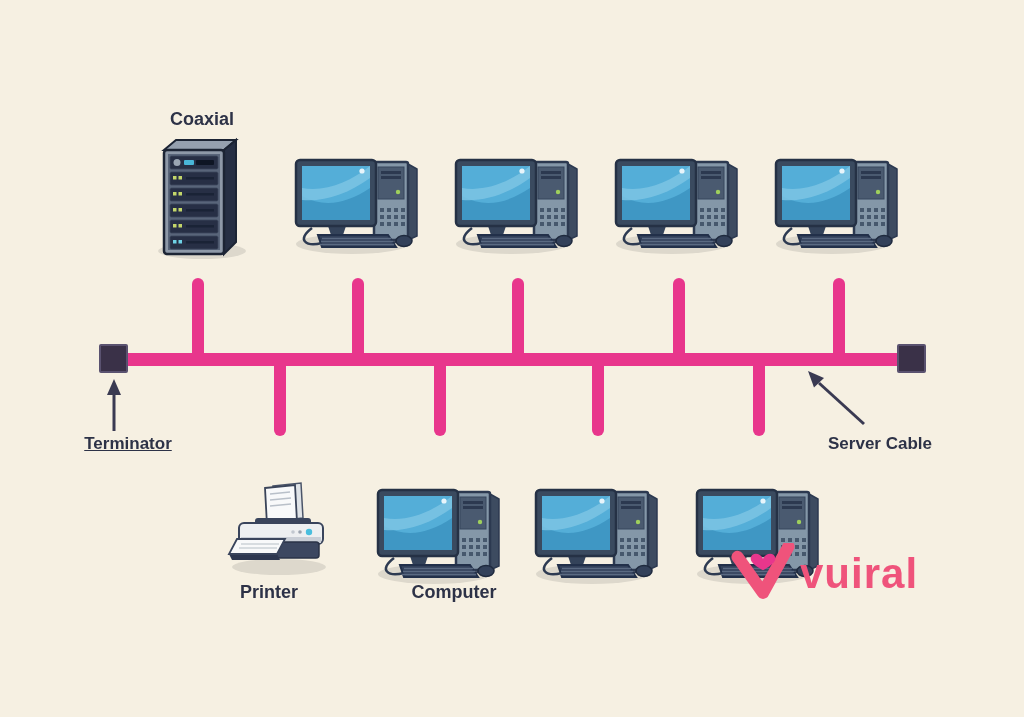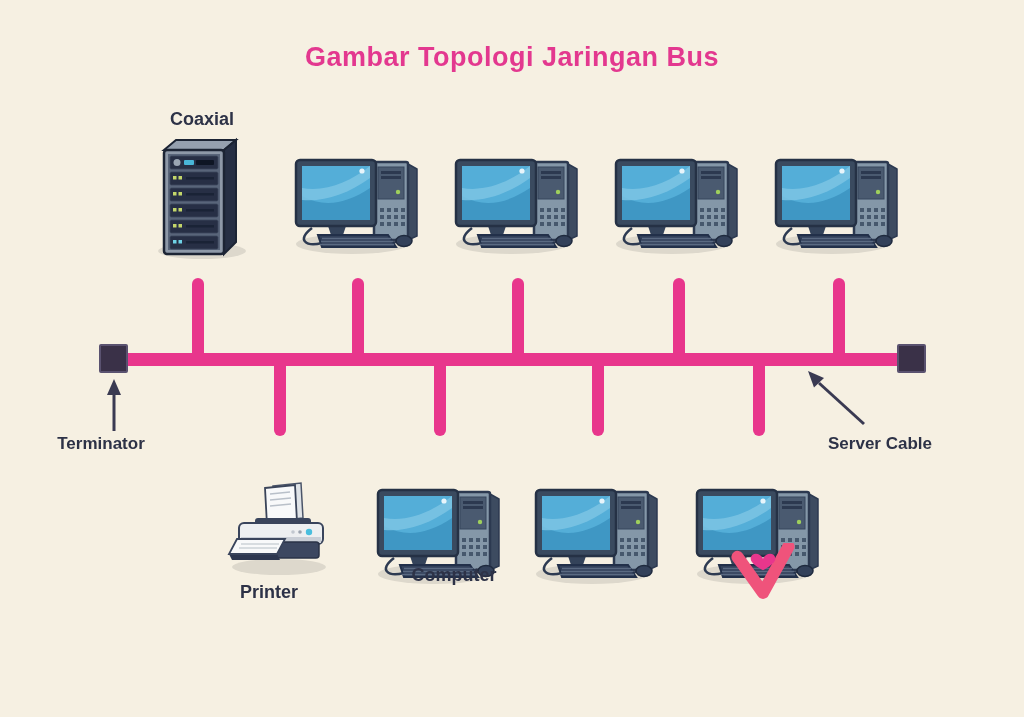--- a/index.html
+++ b/index.html
@@ -109,21 +109,20 @@
 
     <symbol id="sym-vlogo" viewBox="0 0 70 62">
       <path d="M8,14 L35,52 L62,3" fill="none" stroke="#ef537b" stroke-width="13" stroke-linejoin="round" stroke-linecap="round"></path>
       <path d="M35,16 C32,9 23,9 22,15 C21,20 30,25 35,28 C40,25 49,20 48,15 C47,9 38,9 35,16 Z" fill="#e8368c"></path>
     </symbol>
   </defs>
 </svg>
 
 <div id="canvas">
 
-  <div class="abs title">Gambar Topologi Jaringan Bus</div>
 
   <div class="abs dev-label" style="left:150px;top:109px;width:104px;">Coaxial</div>
   <svg class="abs" style="left:152px;top:132px;" width="100" height="128">
       <use href="#sym-server"></use>
     </svg>
 
   <svg class="abs" style="left:290px;top:150px;" width="136" height="106">
       <use href="#sym-computer"></use>
     </svg>
   <svg class="abs" style="left:450px;top:150px;" width="136" height="106">
@@ -149,21 +148,21 @@
   <div class="abs bus tap-down" style="left:592px;"></div>
   <div class="abs bus tap-down" style="left:753px;"></div>
 
   <div class="abs terminator" style="left:99px;"></div>
   <div class="abs terminator" style="left:897px;"></div>
 
   <svg class="abs" style="left:104px;top:377px;" width="20" height="56">
     <line x1="10" y1="54" x2="10" y2="14" stroke="#3a3a52" stroke-width="3"></line>
     <polygon points="10,2 3,18 17,18" fill="#3a3a52"></polygon>
   </svg>
-  <div class="abs ann-label" style="left:21px;top:434px;width:160px;">Terminator</div>
+  <div class="abs ann-label" style="left:48px;top:434px;width:160px;text-decoration:underline;">Terminator</div>
 
   <svg class="abs" style="left:800px;top:366px;" width="72" height="64">
     <line x1="64" y1="58" x2="19" y2="17" stroke="#3a3a52" stroke-width="3"></line>
     <polygon points="8,5 24,12 14,21.5" fill="#3a3a52"></polygon>
   </svg>
   <div class="abs ann-label" style="left:800px;top:434px;width:160px;">Server Cable</div>
 
   <svg class="abs" style="left:227px;top:478px;" width="110" height="100">
       <use href="#sym-printer"></use>
     </svg>
@@ -171,19 +170,20 @@
       <use href="#sym-computer"></use>
     </svg>
   <svg class="abs" style="left:530px;top:480px;" width="136" height="106">
       <use href="#sym-computer"></use>
     </svg>
   <svg class="abs" style="left:691px;top:480px;" width="136" height="106">
       <use href="#sym-computer"></use>
     </svg>
 
   <div class="abs dev-label" style="left:209px;top:582px;width:120px;">Printer</div>
-  <div class="abs dev-label" style="left:394px;top:565px;width:120px;">Computer</div>
+  <div class="abs dev-label" style="left:394px;top:582px;width:120px;">Computer</div>
 
   <svg class="abs" style="left:730px;top:543px;" width="66" height="60">
       <use href="#sym-vlogo"></use>
     </svg>
+  <div class="abs logo-text" style="left:800px;top:550px;">vuiral</div>
 
 </div>
 
 </body></html>

